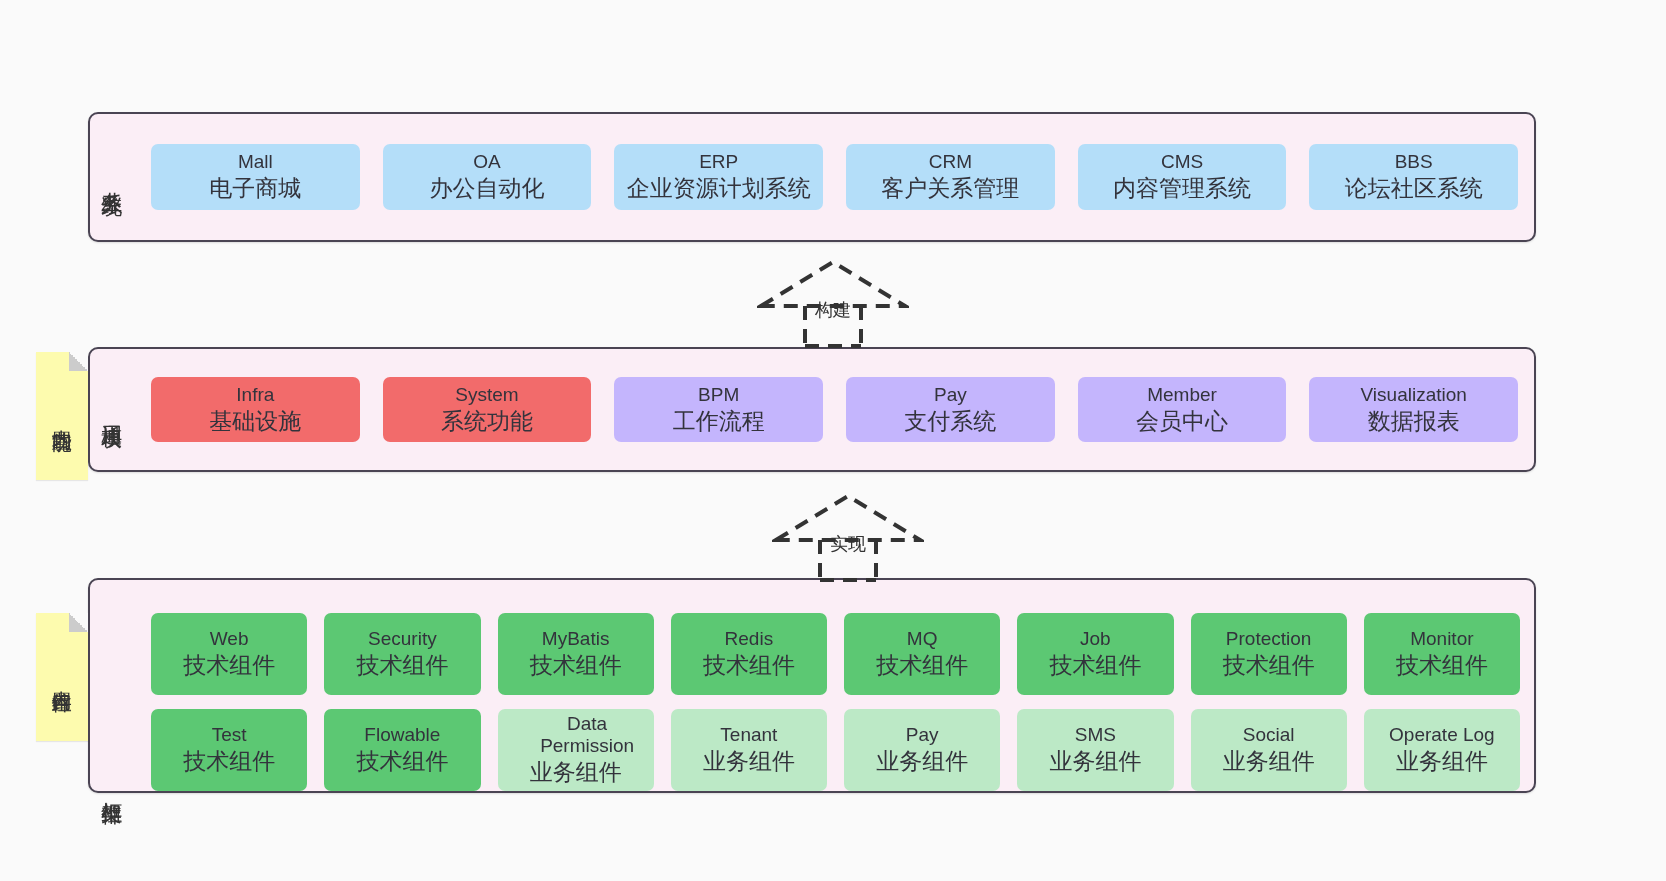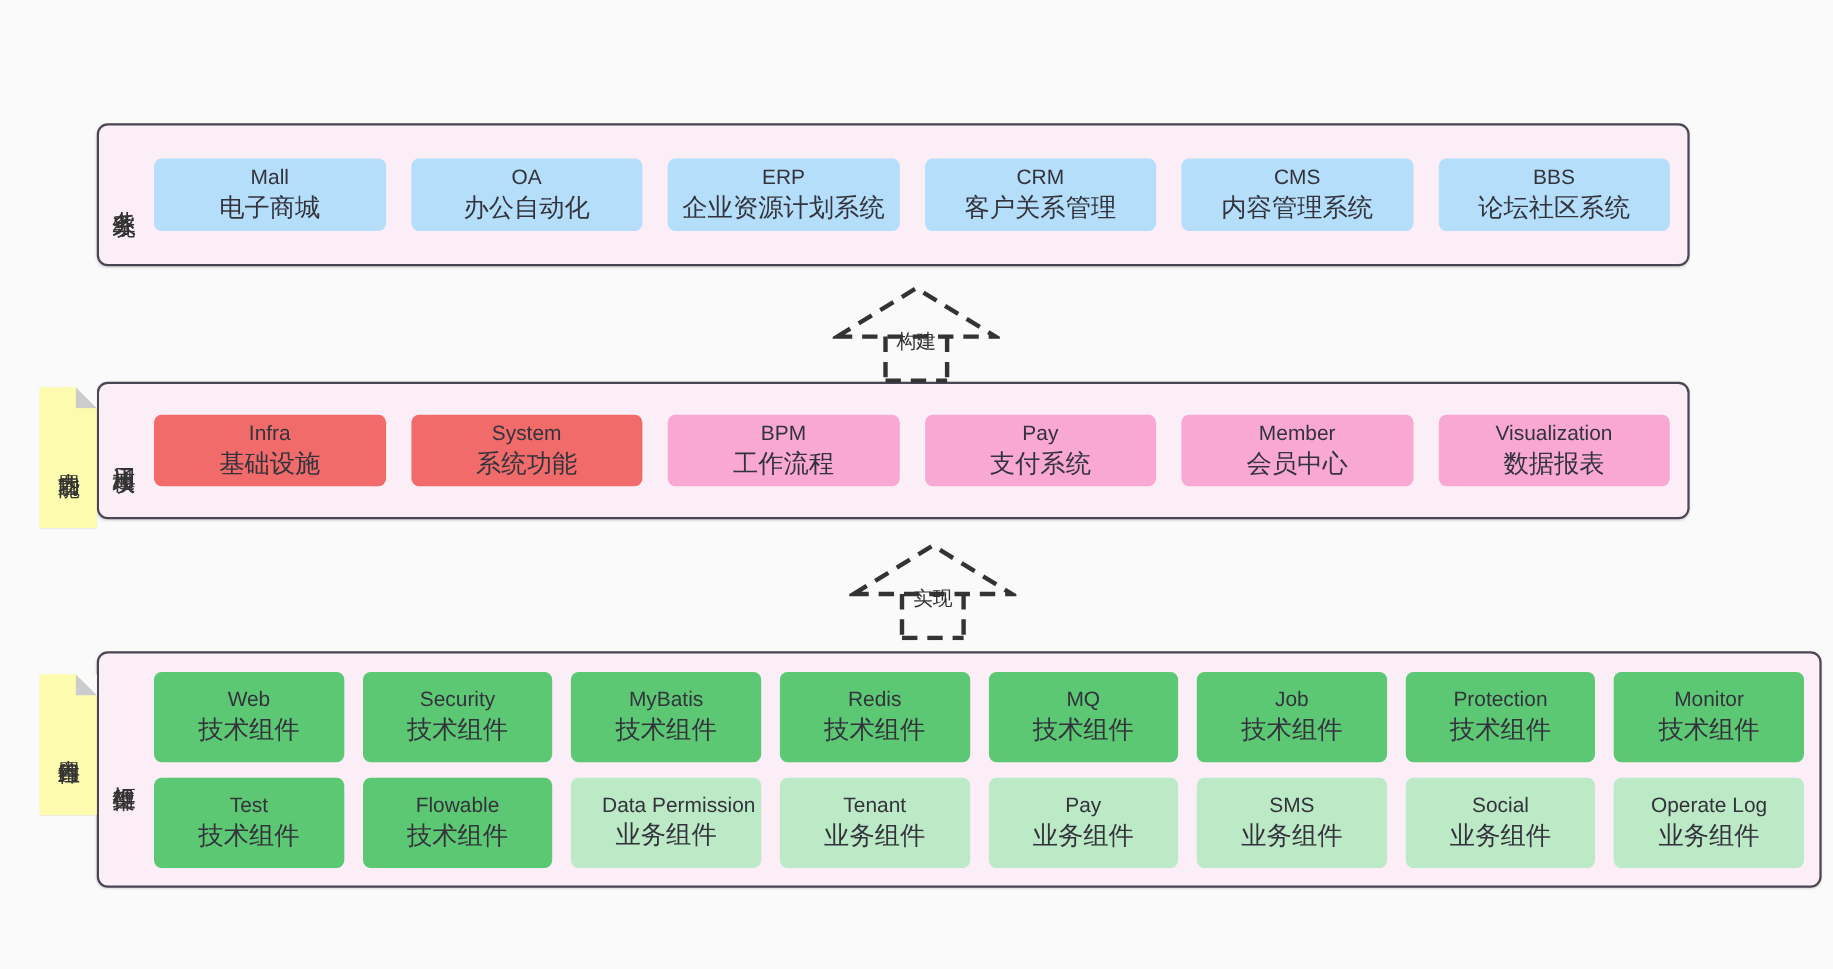--- a/index.html
+++ b/index.html
@@ -29,20 +29,21 @@
   
   .layer {
     position: absolute;
     background: #fbeef6;
     border: 2px solid #4a4453;
     border-radius: 10px;
     display: flex;
     flex-direction: row;
     align-items: stretch;
     box-shadow: 0 1px 2px rgba(0,0,0,0.12);
+    gap: 11px;
   }
 
   .layer-title {
     flex: 0 0 auto;
     width: 44px;
     display: flex;
     align-items: center;
     justify-content: center;
     font-size: 21px;
     line-height: 1.12;
@@ -87,21 +88,21 @@
     font-size: 19px;
     color: #33333c;
   }
   .node .t2 {
     font-size: 23px;
     color: #33333c;
   }
 
   .node.blue   { background: #b4def9; }
   .node.red    { background: #f26b6b; }
-  .node.pink   { background: #f9a8d4; justify-content: center; }
+  .node.pink   { background: #c4b5fd; justify-content: center; }
   .node.green  { background: #5cc873; }
   .node.mint   { background: #bce9c6; }
 
   
   .sticky {
     position: absolute;
     width: 52px;
     background: #fdfbae;
     color: #333333;
     font-size: 20px;
@@ -232,21 +233,21 @@
       <path d="M 4 48 L 76 4 L 148 48 Z" fill="none" stroke="#333333" stroke-width="4" stroke-dasharray="14,9" stroke-linejoin="miter"></path>
       <path d="M 48 48 L 48 88 M 104 48 L 104 88 M 48 88 L 104 88" fill="none" stroke="#333333" stroke-width="4" stroke-dasharray="14,9"></path>
     </svg>
     <span class="arrow-label">实现</span>
   </div>
 
   <div class="sticky" style="left:36px; top:613px; width:52px; height:128px;">
     <span>内置组件</span>
   </div>
 
-  <div class="layer" id="layer-framework" style="left:88px; top:592px; width:1568px; height:215px;">
+  <div class="layer" id="layer-framework" style="left:88px; top:578px; width:1448px; height:215px;align-items:flex-end;">
     <div class="layer-title">框架组件</div>
     <div class="layer-body" style="gap:14px; padding:0 14px 0 6px;">
 
       <div class="row" style="gap:17px; height:82px;">
         <div class="node green">
           <span class="t1">Web</span>
           <span class="t2">技术组件</span>
         </div>
         <div class="node green">
           <span class="t1">Security</span>

